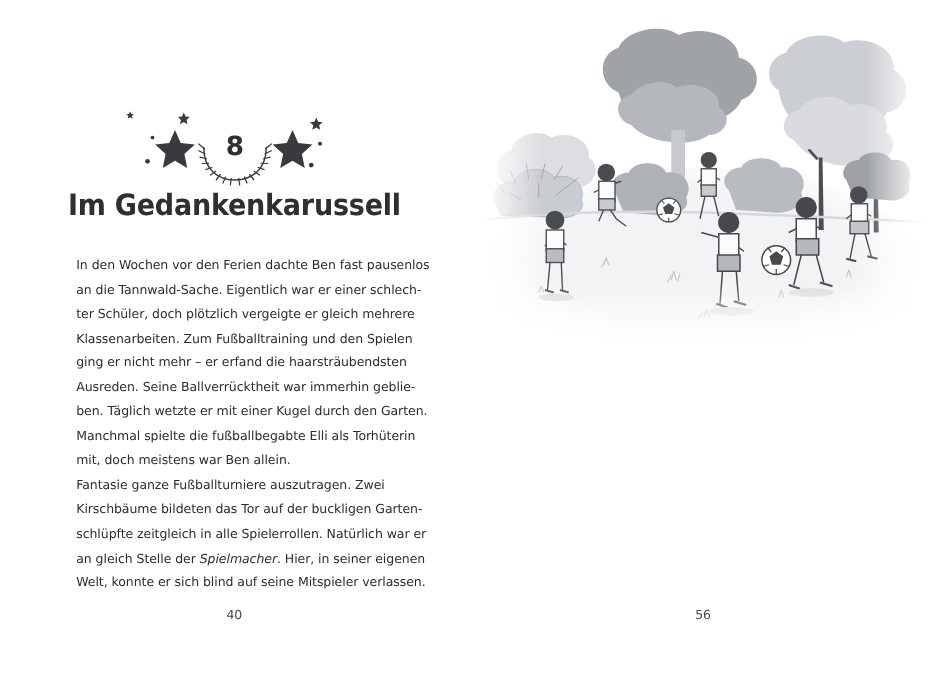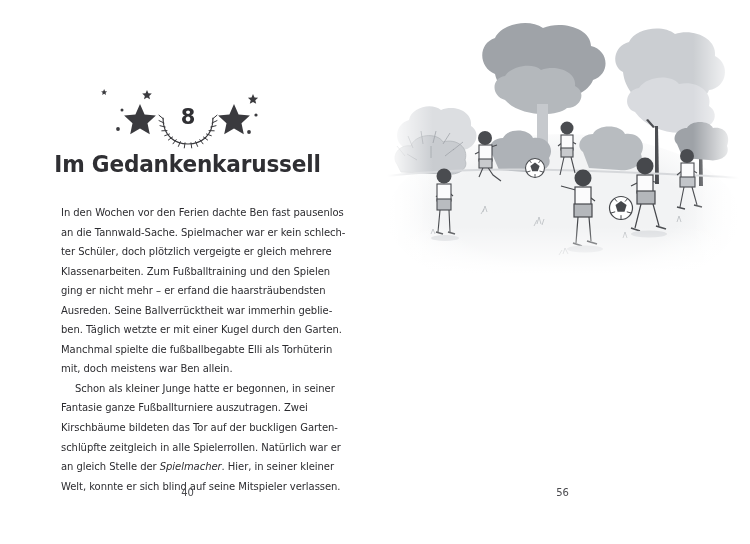--- a/index.html
+++ b/index.html
@@ -152,21 +152,21 @@
 
     <div class="chapter-title">Im Gedankenkarussell</div>
 
     <div class="textblock left">
 
       <p class="para">
         <span class="line just">
             <span>In den Wochen vor den Ferien dachte Ben fast pausenlos</span>
           </span>
         <span class="line just">
-            <span>an die Tannwald-Sache. Spielmacher war er kein schlech-</span>
+            <span>an die Tannwald-Sache. Eigentlich war er einer schlech-</span>
           </span>
         <span class="line just">
             <span>ter Schüler, doch plötzlich vergeigte er gleich mehrere</span>
           </span>
         <span class="line just">
             <span>Klassenarbeiten. Zum Fußballtraining und den Spielen</span>
           </span>
         <span class="line just">
             <span>ging er nicht mehr – er erfand die haarsträubendsten</span>
           </span>
@@ -176,31 +176,30 @@
         <span class="line just">
             <span>ben. Täglich wetzte er mit einer Kugel durch den Garten.</span>
           </span>
         <span class="line just">
             <span>Manchmal spielte die fußballbegabte Elli als Torhüterin</span>
           </span>
         <span class="line">mit, doch meistens war Ben allein.</span>
       </p>
 
       <p class="para">
-        <span class="line"><span class="indent"></span><span>Schon als kleiner Junge hatte er begonnen, in seiner</span></span>
         <span class="line just">
             <span>Fantasie ganze Fußballturniere auszutragen. Zwei</span>
           </span>
         <span class="line just">
             <span>Kirschbäume bildeten das Tor auf der buckligen Garten-</span>
           </span>
         <span class="line just">
             <span>schlüpfte zeitgleich in alle Spielerrollen. Natürlich war er</span>
           </span>
-        <span class="line" id="italic-line"><span>an gleich Stelle der </span><em>Spielmacher</em><span>. Hier, in seiner kleiner</span></span>
+        <span class="line" id="italic-line"><span>an gleich Stelle der </span><em>Spielmacher</em><span>. Hier, in seiner eigenen</span></span>
         <span class="line just">
             <span>Welt, konnte er sich blind auf seine Mitspieler verlassen.</span>
           </span>
       </p>
     </div>
 
     <div class="folio">40</div>
   </div>
 
   <div class="page">

